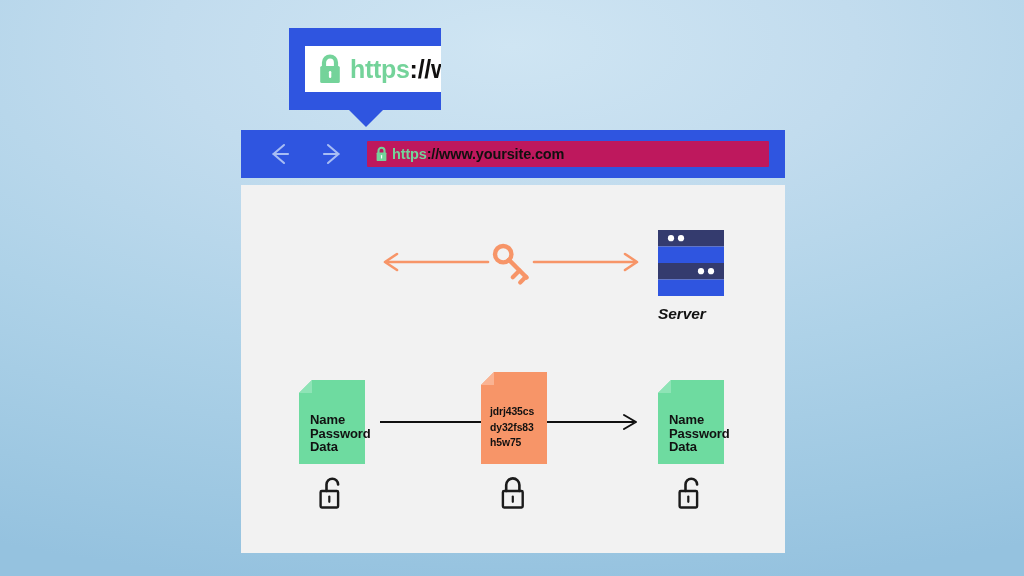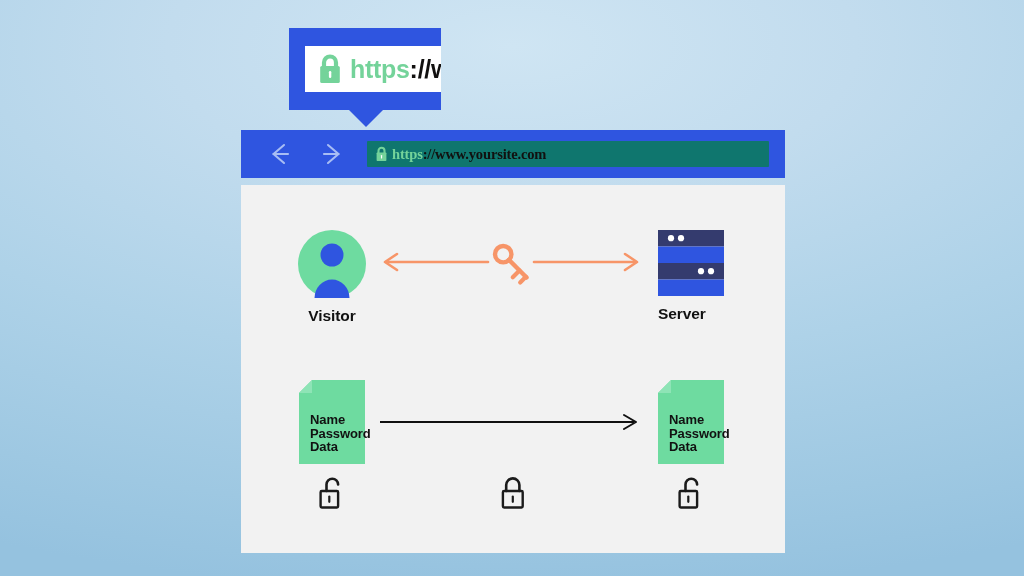--- a/index.html
+++ b/index.html
@@ -85,27 +85,26 @@
     margin-left: 18px;
     flex: 0 0 auto;
     cursor: default;
   }
   .nav-arrow:first-of-type { margin-left: 22px; }
   #url-field {
     flex: 1 1 auto;
     height: 26px;
     margin-left: 18px;
     margin-right: 16px;
-    background: #0f766e;
+    background: #be185d;
     border-radius: 1px;
     display: flex;
     align-items: center;
     overflow: hidden;
     white-space: nowrap;
-    font-family: Liberation Serif, serif;
   }
   #url-lock {
     flex: 0 0 auto;
     margin-left: 8px;
     margin-right: 4px;
     display: block;
   }
   #url-text {
     font-size: 14.5px;
     font-weight: 700;
@@ -144,20 +143,21 @@
     color: #111111;
     letter-spacing: -0.1px;
   }
 
   #server {
     position: absolute;
     left: 658px;
     top: 230px;
     width: 46px;
     text-align: right;
+    font-style: italic;
   }
   #server-icon { display: block; }
 
   #exchange {
     position: absolute;
     left: 376px;
     top: 234px;
     width: 270px;
     height: 56px;
   }
@@ -243,28 +243,20 @@
         <rect x="11.9" y="18" width="2.4" height="7" rx="1.2" fill="#ffffff"></rect>
       </svg>
       <span id="url-text">
         <span class="scheme">https</span><span class="rest">://www.yoursite.com</span>
       </span>
     </div>
   </div>
 
   <div id="browser-body"></div>
 
-  <div id="visitor">
-    <svg id="visitor-avatar" viewBox="0 0 68 68">
-      <circle cx="34" cy="34" r="34" fill="#6edba0"></circle>
-      <circle cx="34" cy="25" r="11.5" fill="#2f55e0"></circle>
-      <path d="M16.5 68 A17.5 18.5 0 0 1 51.5 68 Z" fill="#2f55e0"></path>
-    </svg>
-    <div class="node-label">Visitor</div>
-  </div>
 
   <svg id="exchange" viewBox="0 0 270 56">
 
     <line x1="10" y1="28" x2="112" y2="28" stroke="#f79568" stroke-width="2.6" stroke-linecap="round"></line>
     <path d="M21 20 L9 28 L21 36" fill="none" stroke="#f79568" stroke-width="2.6" stroke-linecap="round" stroke-linejoin="round"></path>
 
     <line x1="158" y1="28" x2="260" y2="28" stroke="#f79568" stroke-width="2.6" stroke-linecap="round"></line>
     <path d="M249 20 L261 28 L249 36" fill="none" stroke="#f79568" stroke-width="2.6" stroke-linecap="round" stroke-linejoin="round"></path>
 
     <g transform="translate(135,28) rotate(45)">
@@ -299,20 +291,31 @@
       <path d="M13 0 H66 V84 H0 V13 Z" fill="#6edba0"></path>
       <path d="M13 0 V13 H0 Z" fill="#8ee4b6"></path>
     </svg>
     <div class="doc-text">
       <div>Name</div>
       <div>Password</div>
       <div>Data</div>
     </div>
   </div>
 
+  <div class="doc" id="doc-cipher">
+    <svg width="66" height="92" viewBox="0 0 66 92">
+      <path d="M13 0 H66 V92 H0 V13 Z" fill="#f79568"></path>
+      <path d="M13 0 V13 H0 Z" fill="#fab392"></path>
+    </svg>
+    <div class="doc-text">
+      <div>jdrj435cs</div>
+      <div>dy32fs83</div>
+      <div>h5w75</div>
+    </div>
+  </div>
 
   <div class="doc" id="doc-plain-right">
     <svg width="66" height="84" viewBox="0 0 66 84">
       <path d="M13 0 H66 V84 H0 V13 Z" fill="#6edba0"></path>
       <path d="M13 0 V13 H0 Z" fill="#8ee4b6"></path>
     </svg>
     <div class="doc-text">
       <div>Name</div>
       <div>Password</div>
       <div>Data</div>

